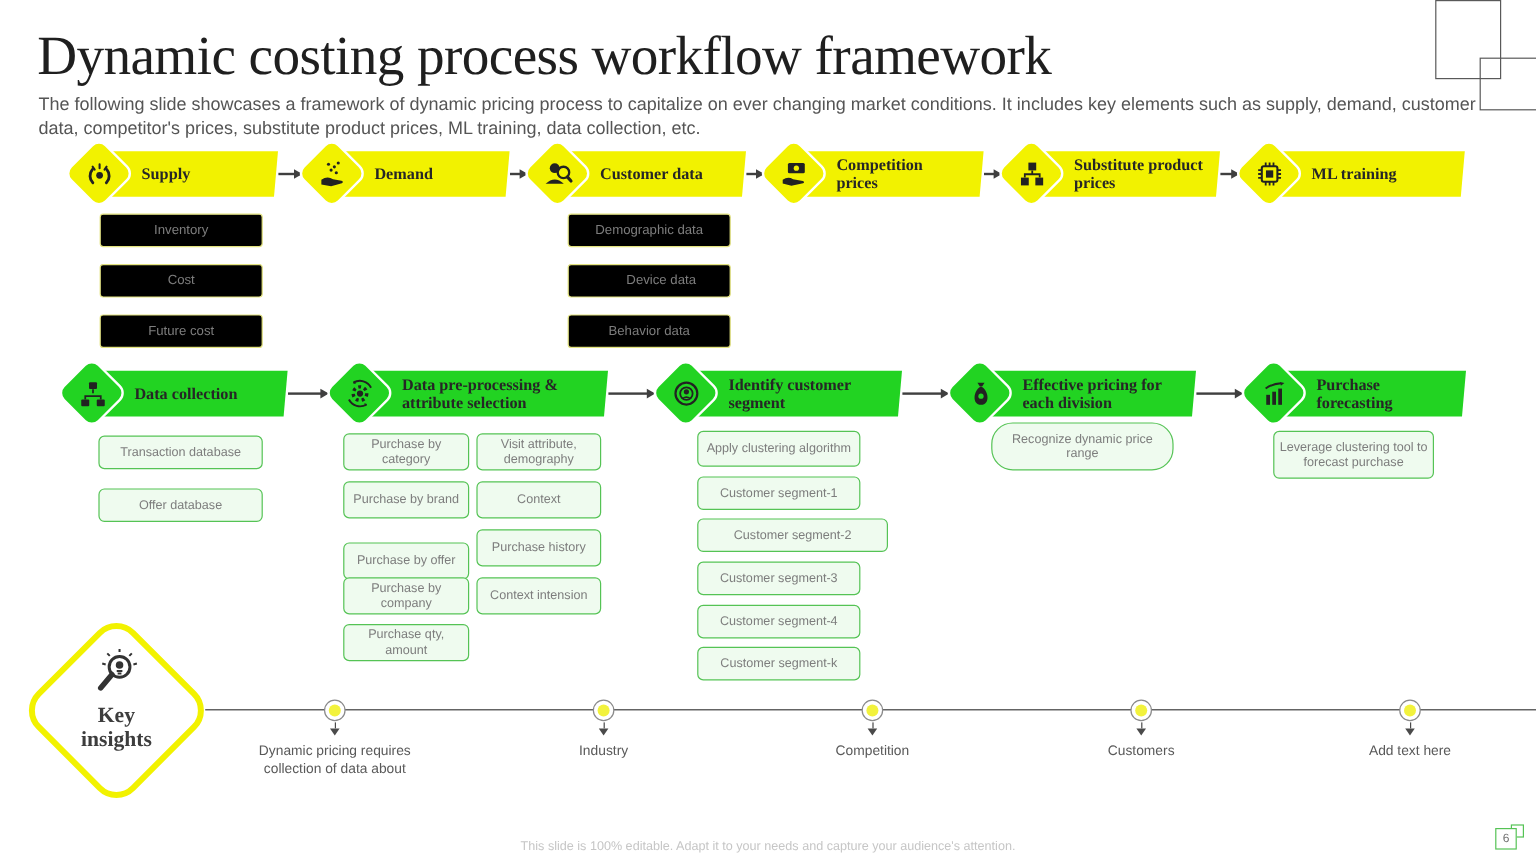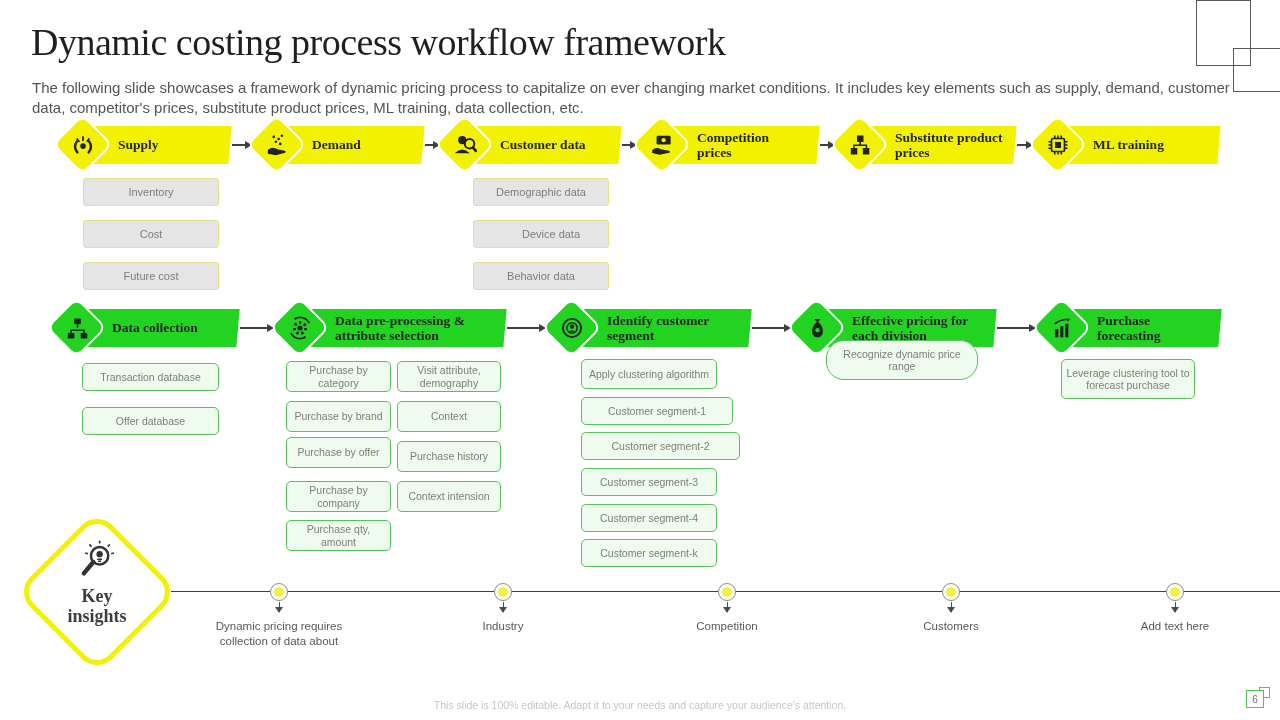--- a/index.html
+++ b/index.html
@@ -1,35 +1,35 @@
 <!DOCTYPE html>
 <html><head>
 <meta charset="utf-8">
 <style>
   html,body{margin:0;padding:0;background:#fff;}
   body{font-family:"Liberation Sans",sans-serif;}
   .slide{position:relative;width:1280px;height:720px;background:#ffffff;overflow:hidden;}
 
-  .title{position:absolute;left:31px;top:20px;font-family:"Liberation Serif",serif;font-size:38px;color:#1f1f1f;letter-spacing:-0.5px;}
+  .title{position:absolute;left:31px;top:20px;font-family:"Liberation Serif",serif;font-size:46px;color:#1f1f1f;letter-spacing:-0.5px;}
   .subtitle{position:absolute;left:32px;top:78px;width:1198px;font-size:15px;color:#555;line-height:1.35;}
 
   .deco{position:absolute;border:1px solid #595959;background:transparent;}
 
   
   .chev{position:absolute;height:42px;}
   .chev .bar{position:absolute;left:26px;right:0;top:2px;bottom:2px;transform:skewX(-5deg);}
   .chev .diamond{position:absolute;width:43px;height:43px;left:3px;top:-1px;border-radius:9px;transform:rotate(45deg);border:2.5px solid #fff;box-sizing:border-box;}
   .chev.y .bar,.chev.y .diamond{background:#F2F200;}
   .chev.g .bar,.chev.g .diamond{background:#22D322;}
   .chev .icn{position:absolute;left:11px;top:7px;width:28px;height:28px;display:flex;align-items:center;justify-content:center;}
   .chev .lbl{position:absolute;left:60px;top:50%;transform:translateY(-50%);font-family:"Liberation Serif",serif;font-weight:700;font-size:13.5px;color:#262626;line-height:1.12;}
 
   
   .box{position:absolute;box-sizing:border-box;display:flex;align-items:center;justify-content:center;text-align:center;font-size:11px;color:#7d7d7d;line-height:1.15;padding:2px 4px;}
-  .box.y{background:#e5e5e5;border:1px solid #E3E380;border-radius:3px;}
+  .box.y{background:#000000;border:1px solid #E3E380;border-radius:3px;}
   .box.g{background:#EFFBEF;border:1px solid #55C355;border-radius:5px;font-size:10.5px;}
 
   
   .harrow{position:absolute;height:1.5px;background:#3f3f3f;}
   .harrow:after{content:"";position:absolute;right:-2px;top:-3.2px;width:0;height:0;border-left:7px solid #3f3f3f;border-top:4px solid transparent;border-bottom:4px solid transparent;}
 
   
   .ki-diamond{position:absolute;left:39px;top:534px;width:116px;height:116px;box-sizing:border-box;border:5px solid #F2F200;border-radius:22px;background:#fff;transform:rotate(45deg);}
   .ki-icon{position:absolute;left:76px;top:540px;width:42px;height:42px;}
   .ki-label{position:absolute;left:57px;top:587px;width:80px;text-align:center;font-family:"Liberation Serif",serif;font-weight:700;font-size:18px;color:#3d3d3d;line-height:1.1;}
@@ -228,34 +228,34 @@
     <div class="lbl" style="width:90px;">Purchase forecasting</div>
   </div>
 
   <div class="box g" style="left:82px;top:363px;width:137px;height:28px;">Transaction database</div>
   <div class="box g" style="left:82px;top:407px;width:137px;height:28px;">Offer database</div>
 
   <div class="box g" style="left:286px;top:361px;width:105px;height:31px;">Purchase by category</div>
   <div class="box g" style="left:397px;top:361px;width:104px;height:31px;">Visit attribute, demography</div>
   <div class="box g" style="left:286px;top:401px;width:105px;height:31px;">Purchase by brand</div>
   <div class="box g" style="left:397px;top:401px;width:104px;height:31px;">Context</div>
-  <div class="box g" style="left:286px;top:437px;width:105px;height:31px;">Purchase by offer</div>
+  <div class="box g" style="left:286px;top:452px;width:105px;height:31px;">Purchase by offer</div>
   <div class="box g" style="left:397px;top:441px;width:104px;height:31px;">Purchase history</div>
   <div class="box g" style="left:286px;top:481px;width:105px;height:31px;">Purchase by company</div>
   <div class="box g" style="left:397px;top:481px;width:104px;height:31px;">Context intension</div>
   <div class="box g" style="left:286px;top:520px;width:105px;height:31px;">Purchase qty, amount</div>
 
   <div class="box g" style="left:581px;top:359px;width:136px;height:30px;">Apply clustering algorithm</div>
-  <div class="box g" style="left:581px;top:397px;width:152px;height:28px;">Customer segment-1</div>
+  <div class="box g" style="left:581px;top:397px;width:136px;height:28px;">Customer segment-1</div>
   <div class="box g" style="left:581px;top:432px;width:159px;height:28px;">Customer segment-2</div>
   <div class="box g" style="left:581px;top:468px;width:136px;height:28px;">Customer segment-3</div>
   <div class="box g" style="left:581px;top:504px;width:136px;height:28px;">Customer segment-4</div>
   <div class="box g" style="left:581px;top:539px;width:136px;height:28px;">Customer segment-k</div>
 
-  <div class="box g" style="left:826px;top:340px;width:152px;height:40px;border-radius:18px;">Recognize dynamic price range</div>
+  <div class="box g" style="left:826px;top:352px;width:152px;height:40px;border-radius:18px;">Recognize dynamic price range</div>
   <div class="box g" style="left:1061px;top:359px;width:134px;height:40px;">Leverage clustering tool to  forecast purchase</div>
 
   <div class="ki-diamond"></div>
   <div class="ki-icon">
     <svg width="42" height="42" viewBox="0 0 32 32">
         <circle cx="18" cy="12" r="6.6" fill="none" stroke="#333" stroke-width="1.9"></circle>
         <circle cx="18" cy="10.8" r="2.4" fill="#333"></circle>
         <path d="M16.2 14.6 h3.6 M16.8 16.2 h2.4" stroke="#333" stroke-width="1.2"></path>
         <path d="M18 2.6 v-2 M11.8 5 l-1.6 -1.6 M24.2 5 l1.6 -1.6 M9.2 10.5 l-2.2 -0.6 M26.8 10.5 l2.2 -0.6" stroke="#333" stroke-width="1.3"></path>
         <path d="M13.2 16.8 L6 25.4" stroke="#333" stroke-width="3.4" stroke-linecap="round"></path>

